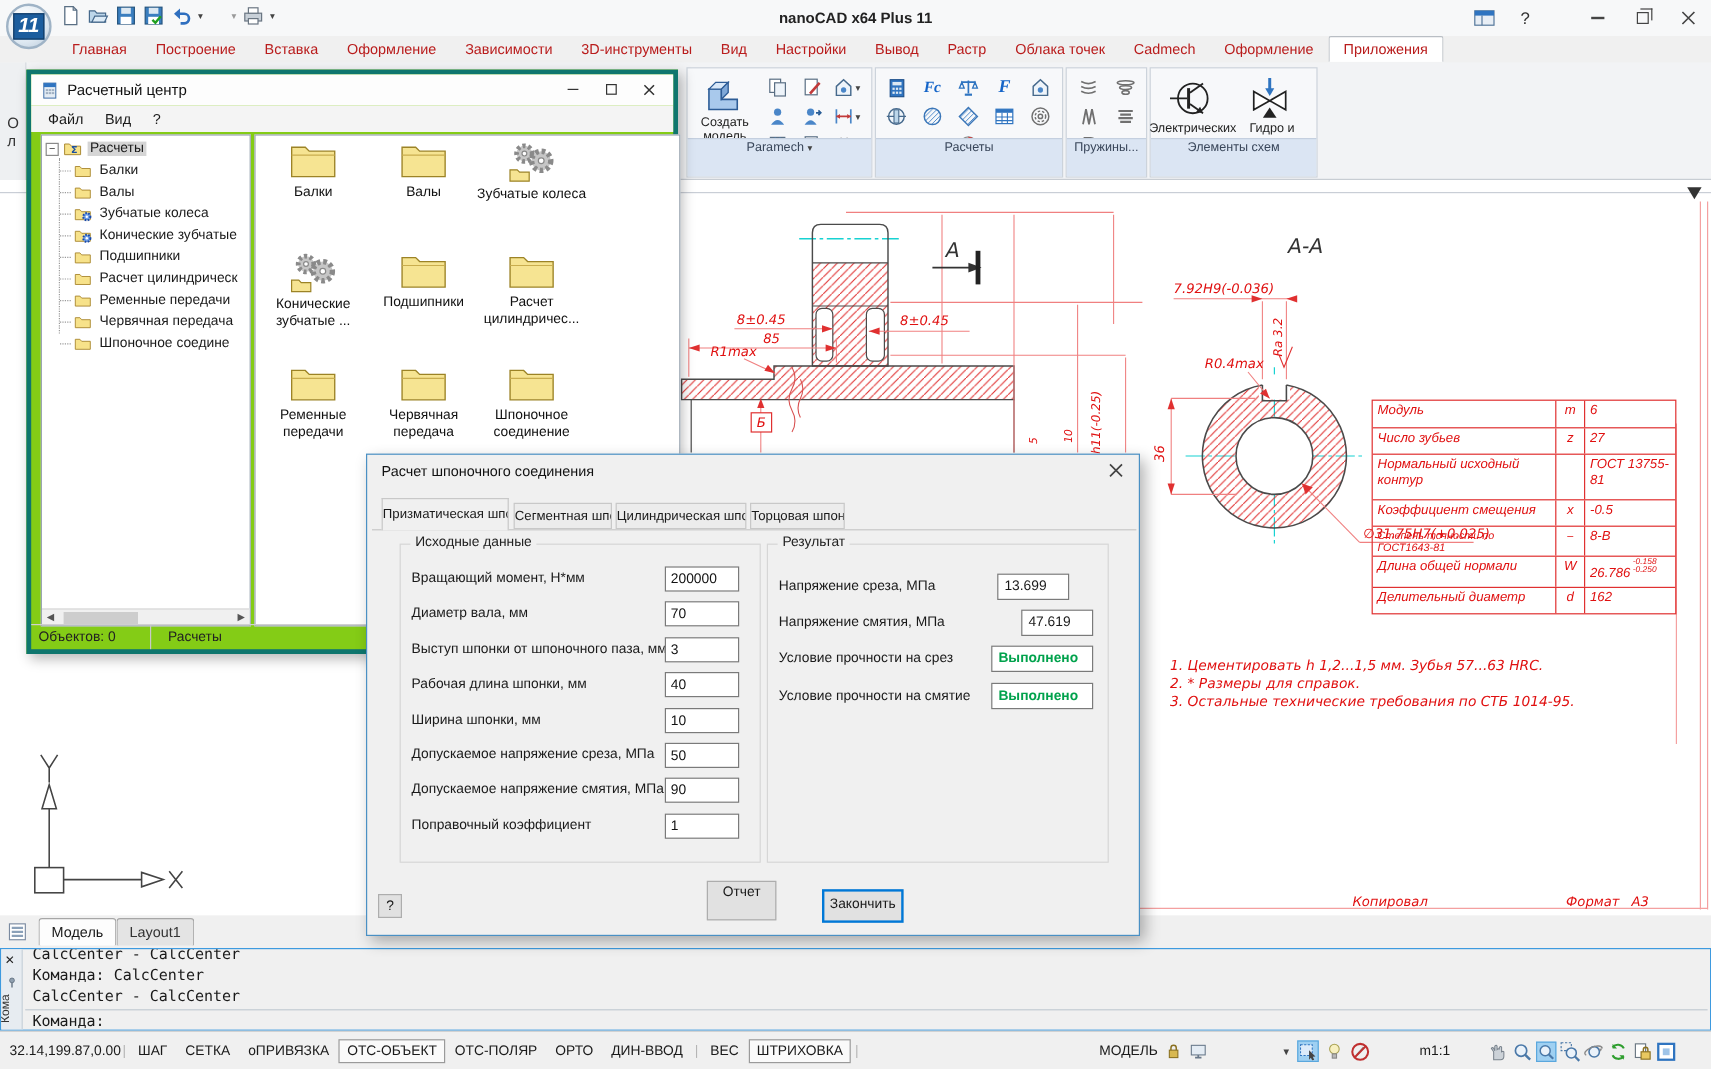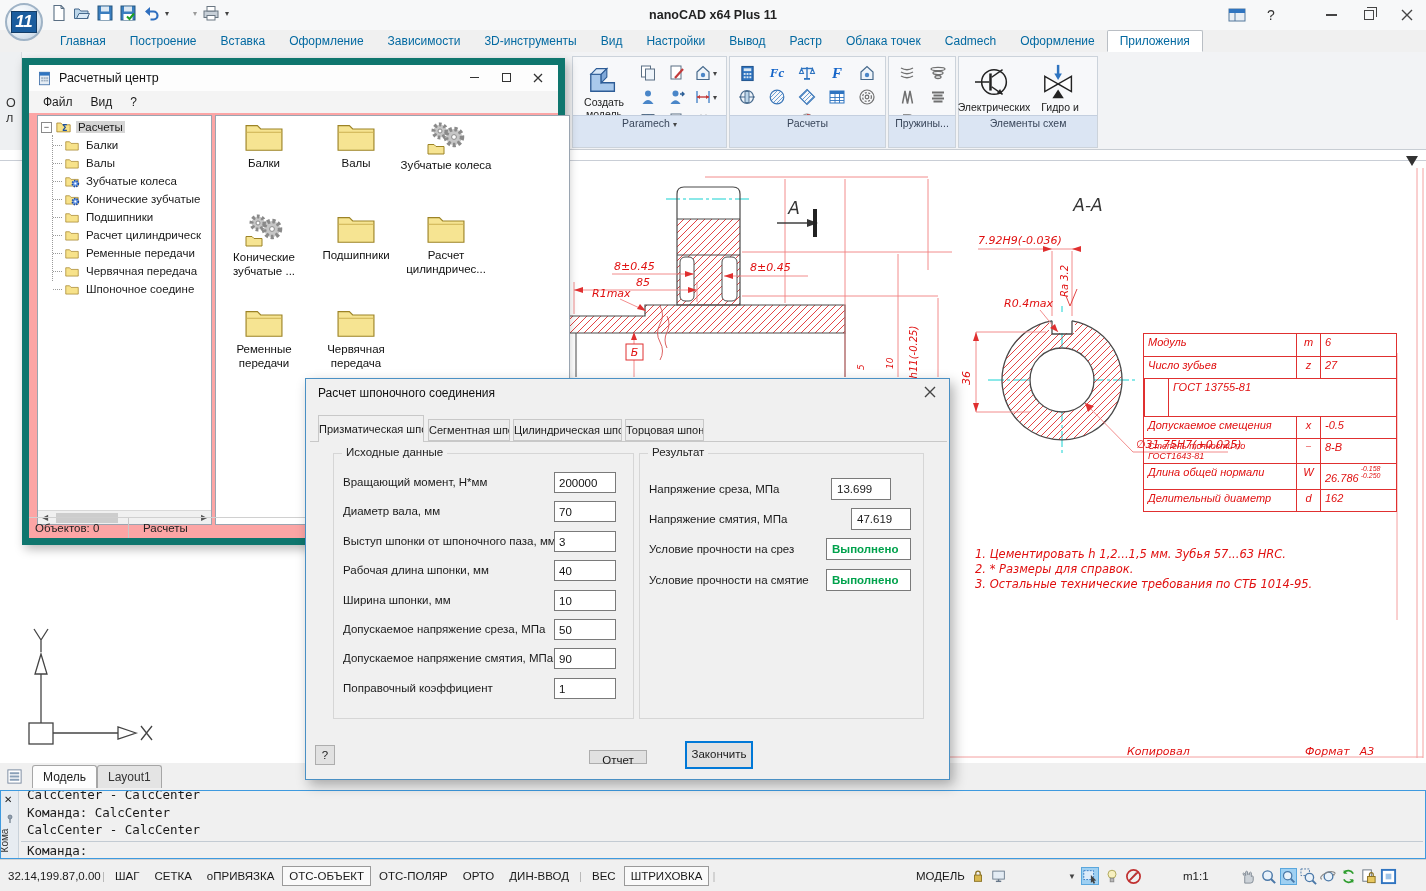--- a/index.html
+++ b/index.html
@@ -18,21 +18,21 @@
   .qat svg{display:block;}
   .caret{font-size:8px;color:#444;}
   .apptitle{position:absolute;left:0;top:0;width:1426px;height:30px;text-align:center;
         line-height:30px;font-size:12.5px;font-weight:bold;color:#222;pointer-events:none;}
   .winctl{position:absolute;top:0;right:0;display:flex;}
   .wbtn{width:38px;height:30px;display:flex;align-items:center;justify-content:center;}
   .helpq{font-size:14px;color:#333;width:30px;text-align:center;line-height:30px;}
 
   
   .tabrow{position:absolute;left:48px;top:30px;height:22px;display:flex;font-size:12px;}
-  .rtab{padding:0 12px;line-height:22px;color:#0369a1;white-space:nowrap;}
+  .rtab{padding:0 12px;line-height:22px;color:#b91c1c;white-space:nowrap;}
   .rtab.active{background:#fff;border:1px solid #b9bec4;border-bottom:1px solid #fff;
         border-radius:2px 2px 0 0;line-height:20px;}
 
   
   .ribbon{position:absolute;left:0;top:52px;width:1426px;height:98px;background:#f2f3f5;
         border-bottom:1px solid #c8cdd3;}
   .sliver{position:absolute;left:0;top:0;width:22px;height:98px;background:#eef0f2;
         border-right:1px solid #d7dbe0;font-size:12.5px;color:#333;padding:44px 0 0 6px;line-height:15px;}
   .rgroup{position:absolute;top:4px;height:92px;background:#f7f8fa;border:1px solid #ccd3db;}
   .rlabel{position:absolute;left:0;bottom:0;width:100%;height:32px;background:#dbe5f3;
@@ -51,22 +51,22 @@
   .gtable{position:absolute;left:1143px;top:183px;width:254px;border:1px solid #e03030;
         font-style:italic;color:#e01010;font-size:11px;background:transparent;}
   .gtr{display:flex;border-top:1px solid #e03030;align-items:stretch;}
   .gtr:first-child{border-top:none;}
   .gtn{width:152px;padding:2px 4px;line-height:13px;}
   .gts{width:24px;border-left:1px solid #e03030;text-align:center;padding-top:2px;}
   .gtv{flex:1;border-left:1px solid #e03030;padding:2px 4px;line-height:13px;}
   .tol{display:inline-block;vertical-align:4px;font-size:7px;line-height:6.5px;margin-left:2px;}
 
   
-  .ccwin{position:absolute;left:22px;top:58px;width:543px;height:487px;background:#fca5a5;
-        border:7px solid #0f766e;box-shadow:3px 4px 10px rgba(0,0,0,.28);z-index:10;font-size:12px;padding-left:32px;}
+  .ccwin{position:absolute;left:22px;top:58px;width:543px;height:487px;background:#84cc16;
+        border:4px solid #0f766e;box-shadow:3px 4px 10px rgba(0,0,0,.28);z-index:10;font-size:12px;padding-left:32px;}
   .cctitle{position:absolute;left:0;top:0;width:100%;height:26px;background:#fdfdfd;
         display:flex;align-items:center;padding-left:8px;gap:7px;font-size:12.5px;color:#111;}
   .ccbtns{position:absolute;right:4px;top:2px;display:flex;}
   .ccb{width:32px;height:21px;display:flex;align-items:center;justify-content:center;}
   .ccmenu{position:absolute;left:0;top:26px;width:100%;height:22px;display:flex;gap:2px;
         padding-left:6px;background:#f4f4f4;align-items:center;}
   .ccmenu span{padding:2px 8px;}
   .treepanel{position:absolute;left:8px;top:50px;width:175px;height:410px;background:#fff;
         border:1px solid #9aa5b1;overflow:hidden;}
   .tree{position:relative;padding-top:2px;}
@@ -791,25 +791,26 @@
           <div class="gtn">Модуль</div>
           <div class="gts">m</div>
           <div class="gtv">6</div>
         </div>
       <div class="gtr" style="min-height:22px">
           <div class="gtn">Число зубьев</div>
           <div class="gts">z</div>
           <div class="gtv">27</div>
         </div>
       <div class="gtr" style="min-height:38px">
+          <div class="gtn">Нормальный исходный контур</div>
           <div class="gts"></div>
           <div class="gtv" style="width:76px;white-space:normal">ГОСТ 13755-81</div>
         </div>
       <div class="gtr" style="min-height:22px">
-          <div class="gtn">Допускаемое смещения</div>
+          <div class="gtn">Коэффициент смещения</div>
           <div class="gts">x</div>
           <div class="gtv">-0.5</div>
         </div>
       <div class="gtr" style="min-height:18px;font-size:9px">
           <div class="gtn" style="line-height:10px">Степень точности по ГОСТ1643-81</div>
           <div class="gts">–</div>
           <div class="gtv" style="font-size:11px">8-B</div>
         </div>
       <div class="gtr" style="min-height:26px">
           <div class="gtn">Длина общей нормали</div>
@@ -972,20 +973,26 @@
           <svg width="42" height="34">
             <use href="#sym-folder-big"></use>
           </svg>
           <div>Ременные передачи</div>
         </div>
       <div class="pitem" style="left:94px;top:190px">
           <svg width="42" height="34">
             <use href="#sym-folder-big"></use>
           </svg>
           <div>Червячная передача</div>
+        </div>
+      <div class="pitem" style="left:184px;top:190px">
+          <svg width="42" height="34">
+            <use href="#sym-folder-big"></use>
+          </svg>
+          <div>Шпоночное соединение</div>
         </div>
     </div>
 
     <div class="ccstatus">
       <div class="c1">Объектов: 0</div>
       <div class="c2">Расчеты</div>
     </div>
   </div>
 
   <div class="dlg">
@@ -1026,21 +1033,21 @@
     <div class="rlbl" style="top:99px">Напряжение среза, МПа</div>
     <div class="rlbl" style="top:129px">Напряжение смятия, МПа</div>
     <div class="rlbl" style="top:159px">Условие прочности на срез</div>
     <div class="rlbl" style="top:190px">Условие прочности на смятие</div>
     <div class="rbox" style="left:525px;top:99px;width:60px">13.699</div>
     <div class="rbox" style="left:545px;top:129px;width:60px">47.619</div>
     <div class="rbox ok" style="left:520px;top:159px;width:85px">Выполнено</div>
     <div class="rbox ok" style="left:520px;top:190px;width:85px">Выполнено</div>
 
     <div class="dbtn" style="left:9px;top:366px;width:20px;height:20px;line-height:18px">?</div>
-    <div class="dbtn" style="left:283px;top:371px;width:58px;height:14px;line-height:19px">Отчет</div>
+    <div class="dbtn" style="left:283px;top:355px;width:58px;height:33px;line-height:19px">Отчет</div>
     <div class="dbtn primary" style="left:379px;top:362px;width:68px;height:28px;line-height:22px">Закончить</div>
   </div>
 
   <div class="laystrip">
     <svg width="17" height="17" style="position:absolute;left:6px;top:5px">
         <use href="#sym-sheetlist"></use>
       </svg>
     <div class="ltab active" style="left:32px">Модель</div>
     <div class="ltab inactive" style="left:97px">Layout1</div>
   </div>

